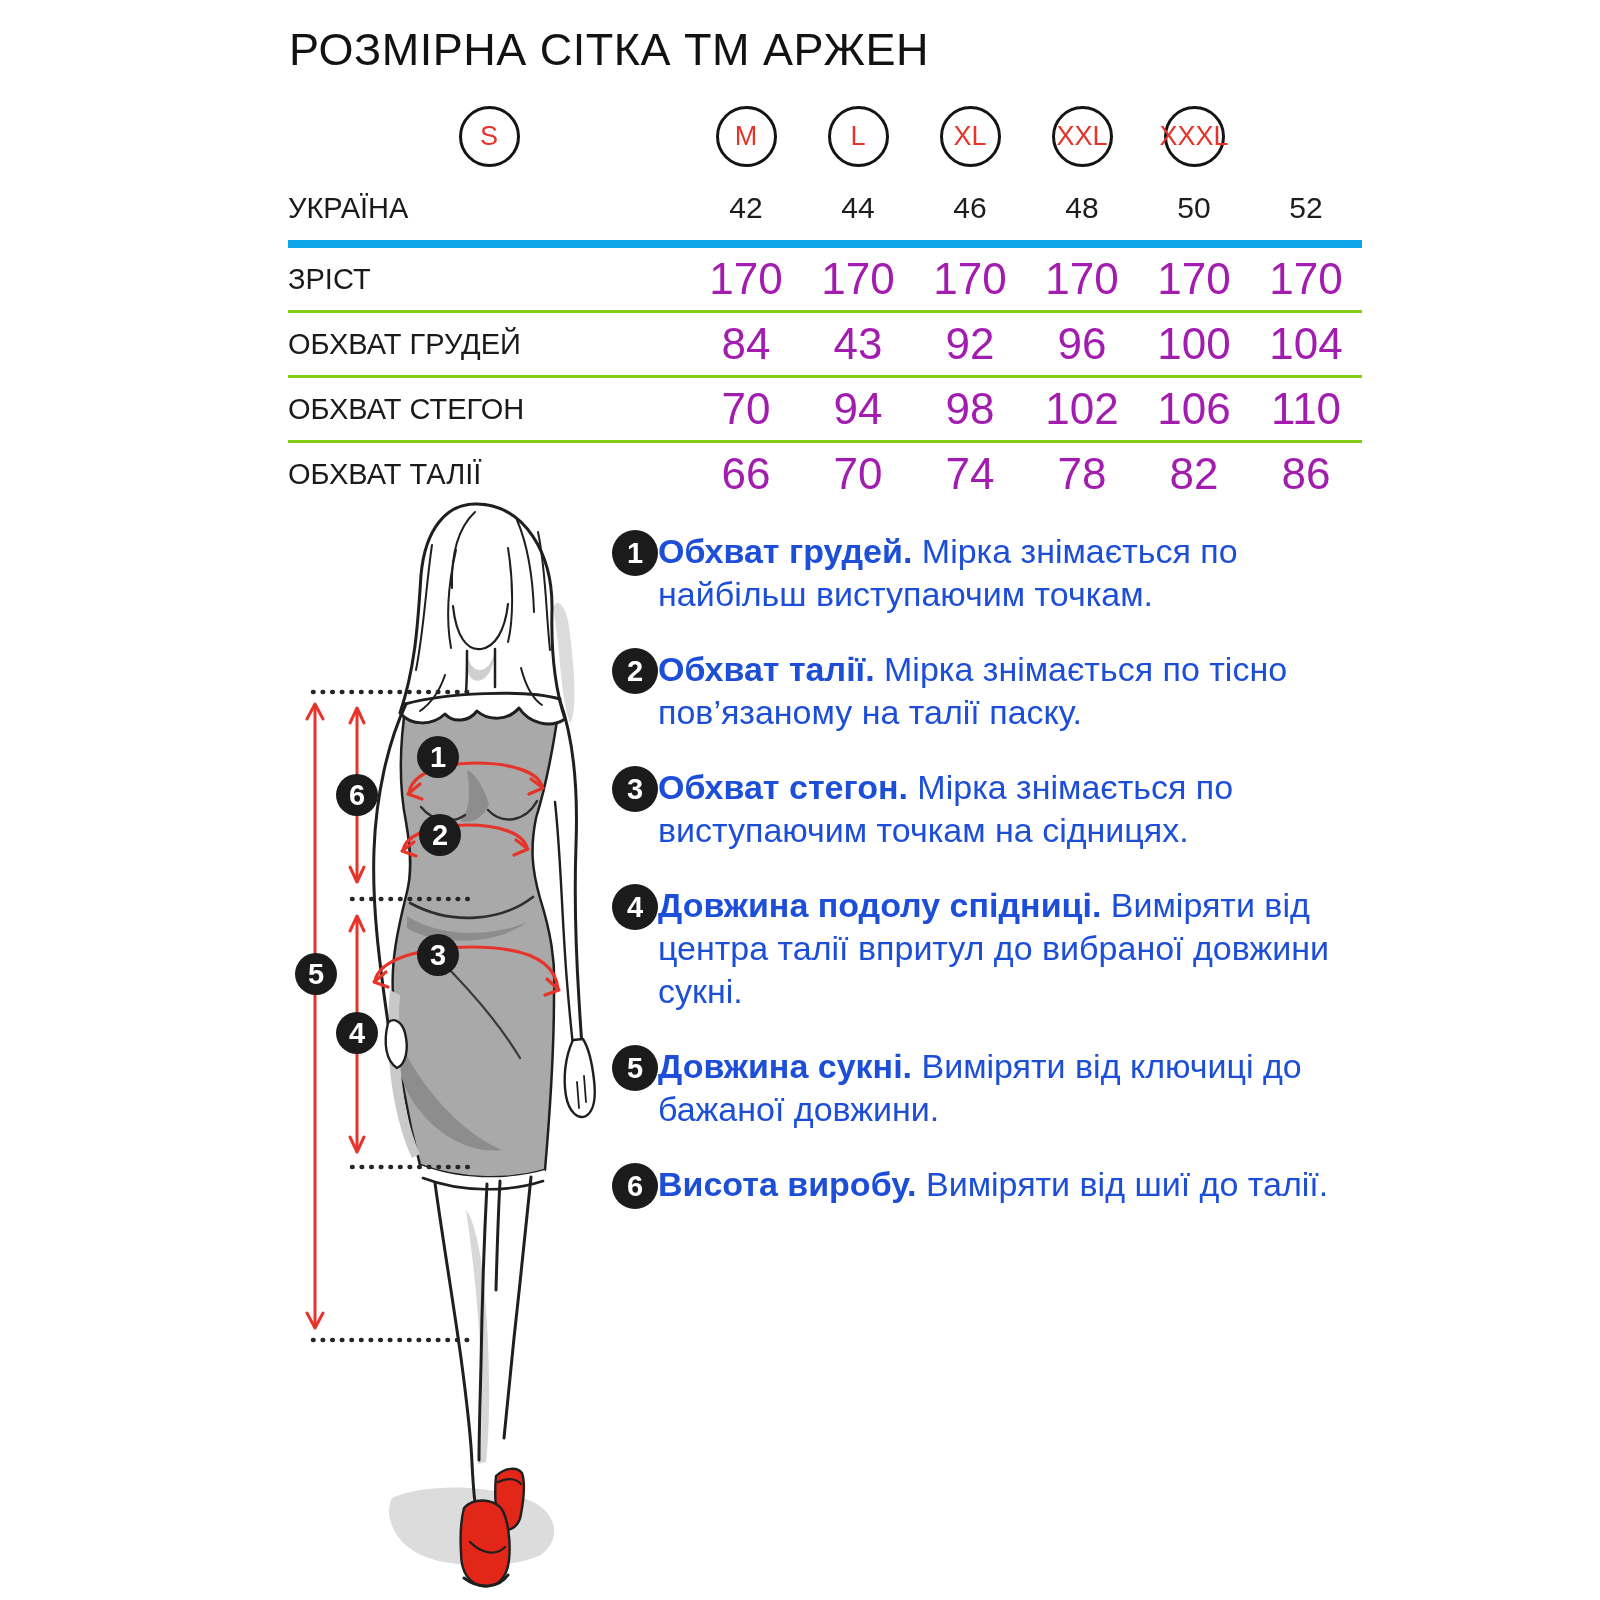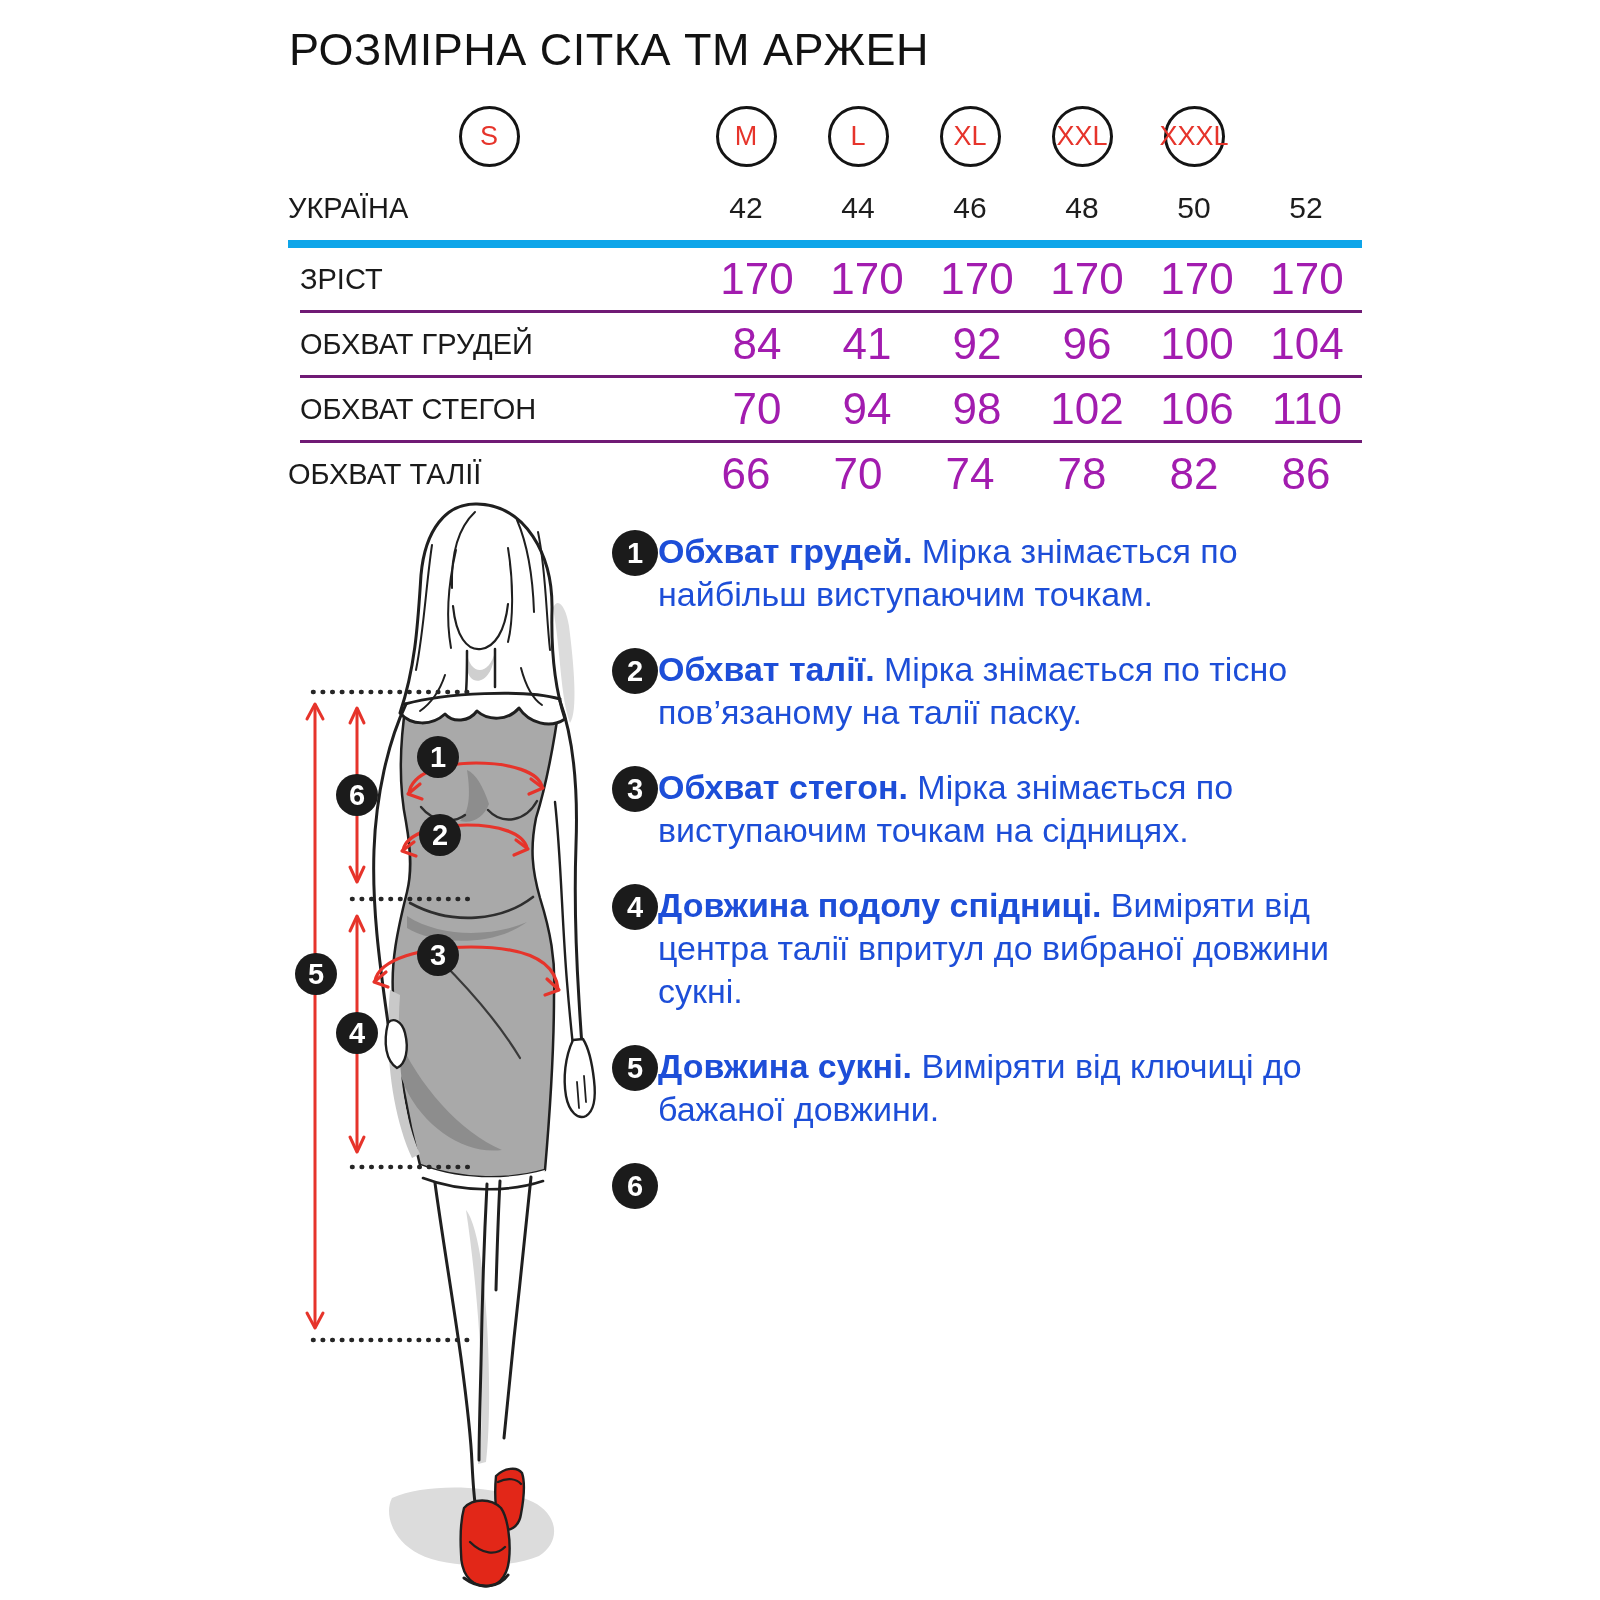--- a/index.html
+++ b/index.html
@@ -15,21 +15,21 @@
     position:absolute;left:289px;top:24px;margin:0;
     font-size:45px;font-weight:400;letter-spacing:.5px;color:#121212;text-align:right;
   }
   
   .size-table{position:absolute;left:288px;top:96px;width:1074px;}
   .t-row{display:grid;grid-template-columns:402px repeat(6,1fr);align-items:center;}
   .t-row .lab{font-size:29px;color:#1a1a1a;}
   .t-row .cell{text-align:center;}
   .r0{height:80px;}
   .r1{height:64px;border-bottom:8px solid #0ea5e9;}
-  .r2,.r3,.r4{height:62px;border-bottom:3px solid #701a75;margin-left:12px;}
+  .r2,.r3,.r4{height:62px;border-bottom:3px solid #84cc16;}
   .r5{height:62px;}
   .r1 .cell{font-size:30px;color:#1d1d1d;}
   .gray-vals .cell{font-size:44px;color:#a21caf;}
   .circle{
     display:inline-flex;align-items:center;justify-content:center;
     width:55px;height:55px;border:3.5px solid #141414;border-radius:50%;
     color:#e6342b;font-size:27px;font-weight:400;white-space:nowrap;
   }
   
   .legend{position:absolute;left:612px;top:530px;width:746px;}
@@ -72,21 +72,21 @@
       <div class="cell">170</div>
       <div class="cell">170</div>
       <div class="cell">170</div>
       <div class="cell">170</div>
       <div class="cell">170</div>
       <div class="cell">170</div>
     </div>
     <div class="t-row r3 gray-vals">
       <div class="lab">ОБХВАТ ГРУДЕЙ</div>
       <div class="cell">84</div>
-      <div class="cell">41</div>
+      <div class="cell">43</div>
       <div class="cell">92</div>
       <div class="cell">96</div>
       <div class="cell">100</div>
       <div class="cell">104</div>
     </div>
     <div class="t-row r4 gray-vals">
       <div class="lab">ОБХВАТ СТЕГОН</div>
       <div class="cell">70</div>
       <div class="cell">94</div>
       <div class="cell">98</div>
@@ -246,14 +246,15 @@
     <div class="l-item">
       <div class="l-badge">4</div>
       <div class="l-text"><b>Довжина подолу спідниці. </b>Виміряти від центра талії впритул до вибраної довжини сукні.</div>
     </div>
     <div class="l-item">
       <div class="l-badge">5</div>
       <div class="l-text"><b>Довжина сукні. </b>Виміряти від ключиці до бажаної довжини.</div>
     </div>
     <div class="l-item">
       <div class="l-badge">6</div>
+      <div class="l-text"><b>Висота виробу. </b>Виміряти від шиї до талії.</div>
     </div>
   </div>
 
 </body></html>

